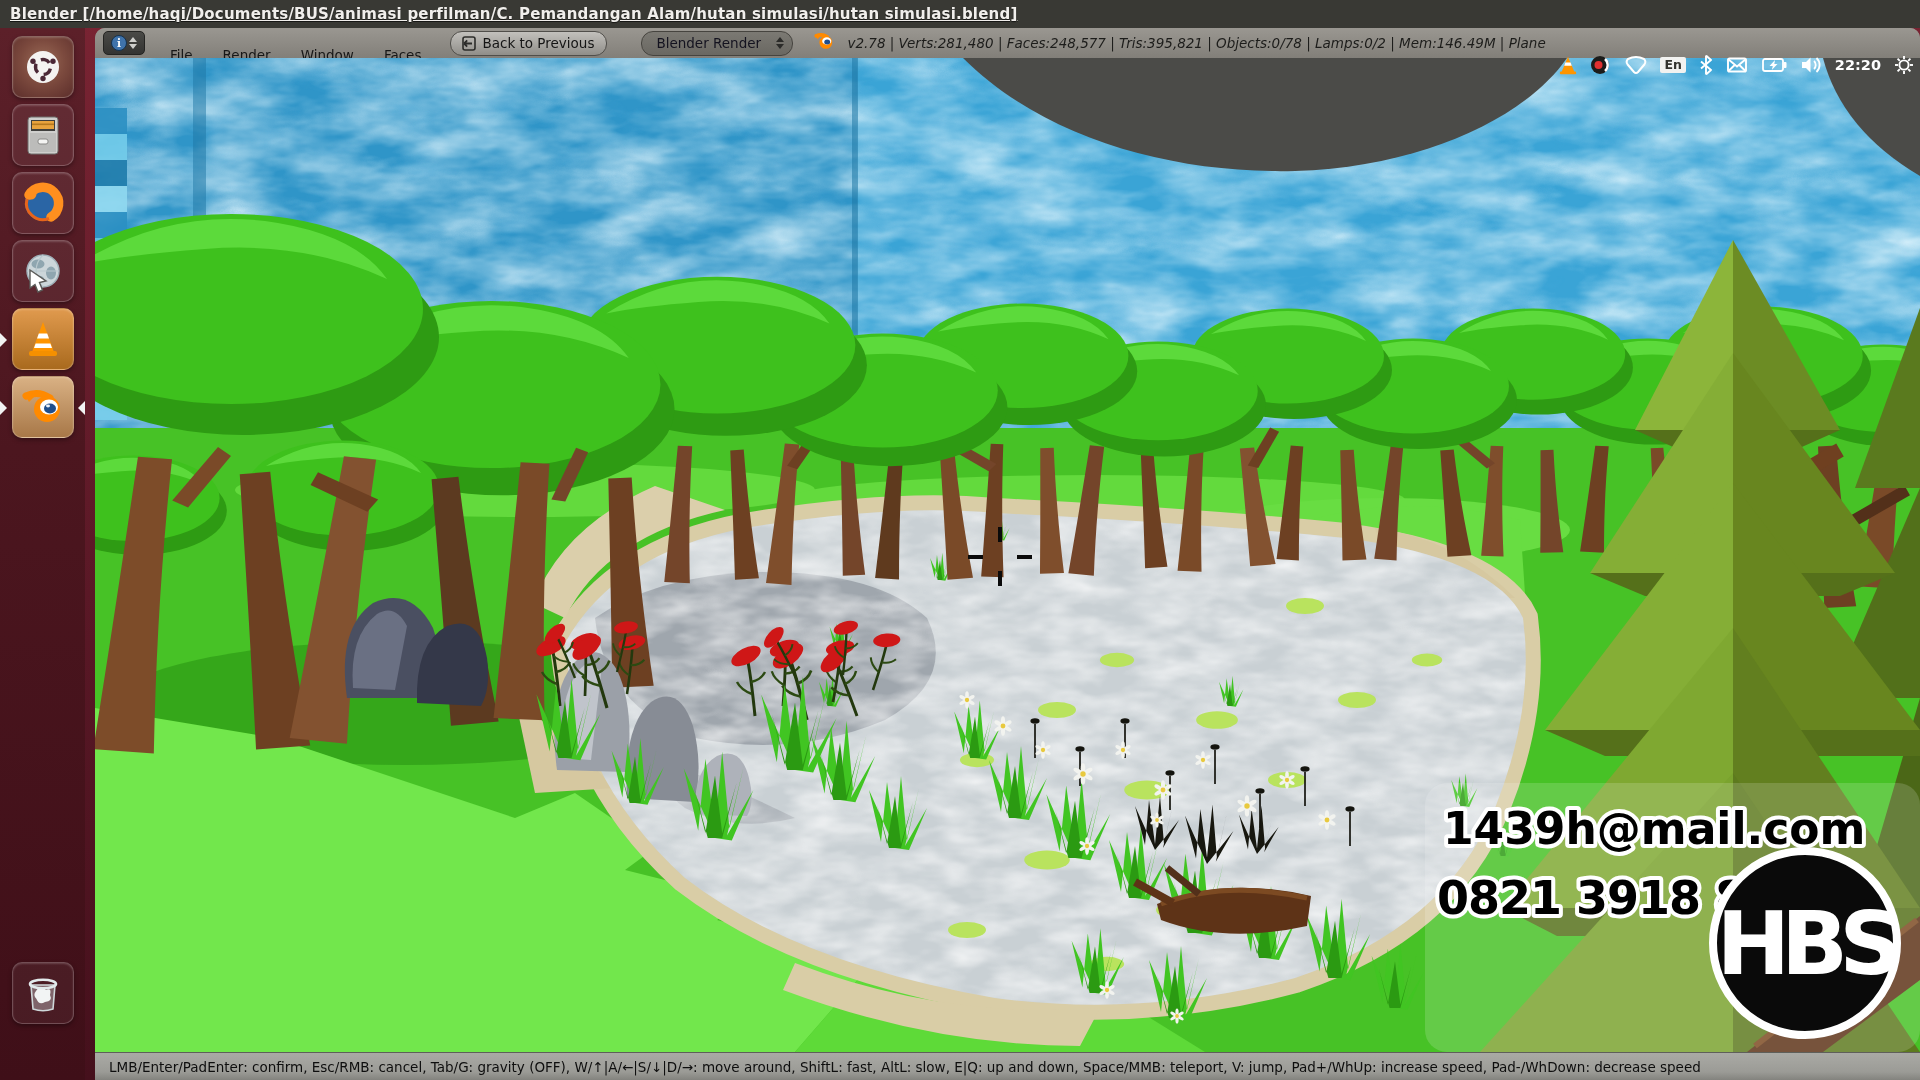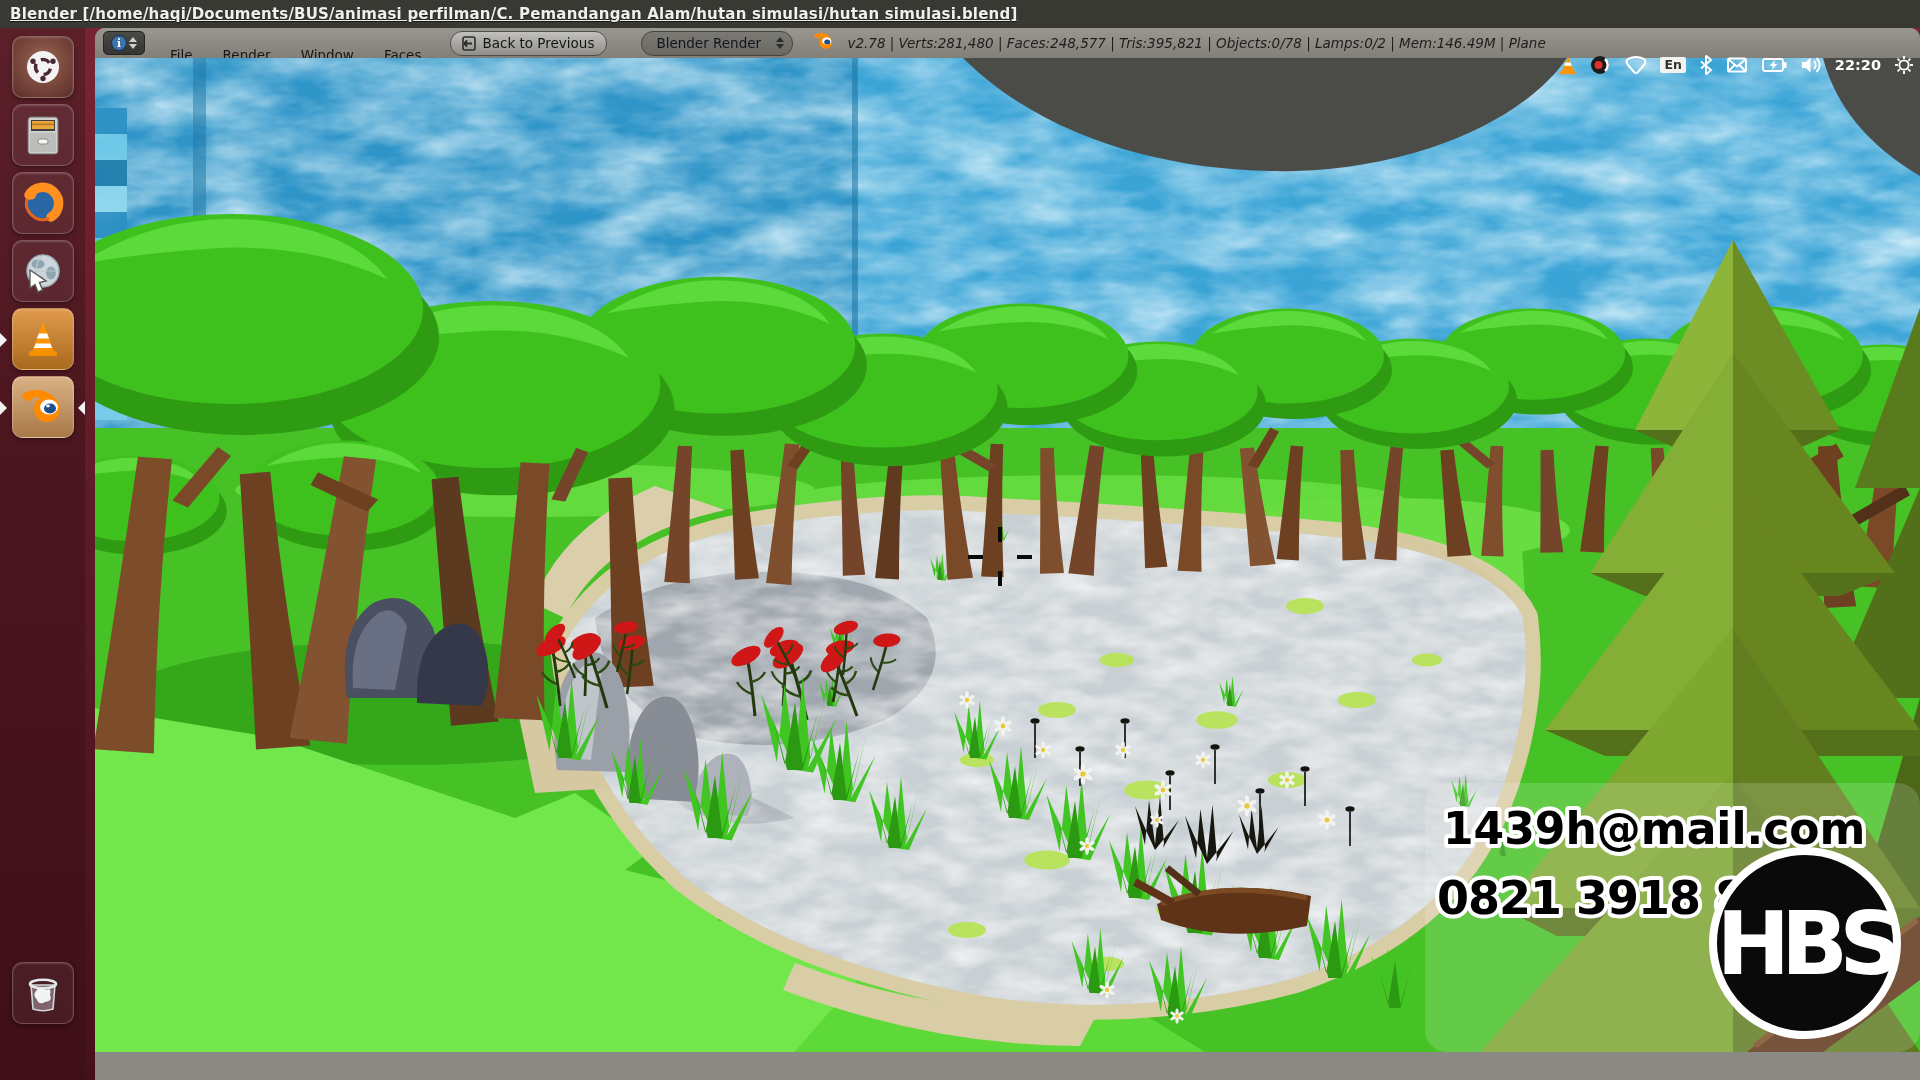--- a/index.html
+++ b/index.html
@@ -545,15 +545,18 @@
 
         <g fill="#0a0a0a">
           <rect x="903" y="469" width="4" height="15"></rect>
           <rect x="903" y="513" width="4" height="15"></rect>
           <rect x="873" y="497" width="15" height="4"></rect>
           <rect x="922" y="497" width="15" height="4"></rect>
         </g>
       </svg>
     </div>
 
+    <div class="statusbar">
+      <span>LMB/Enter/PadEnter: confirm, Esc/RMB: cancel, Tab/G: gravity (OFF), W/↑|A/←|S/↓|D/→: move around, ShiftL: fast, AltL: slow, E|Q: up and down, Space/MMB: teleport, V: jump, Pad+/WhUp: increase speed, Pad-/WhDown: decrease speed</span>
+    </div>
   </div>
 
 </div>
 
 </body></html>

